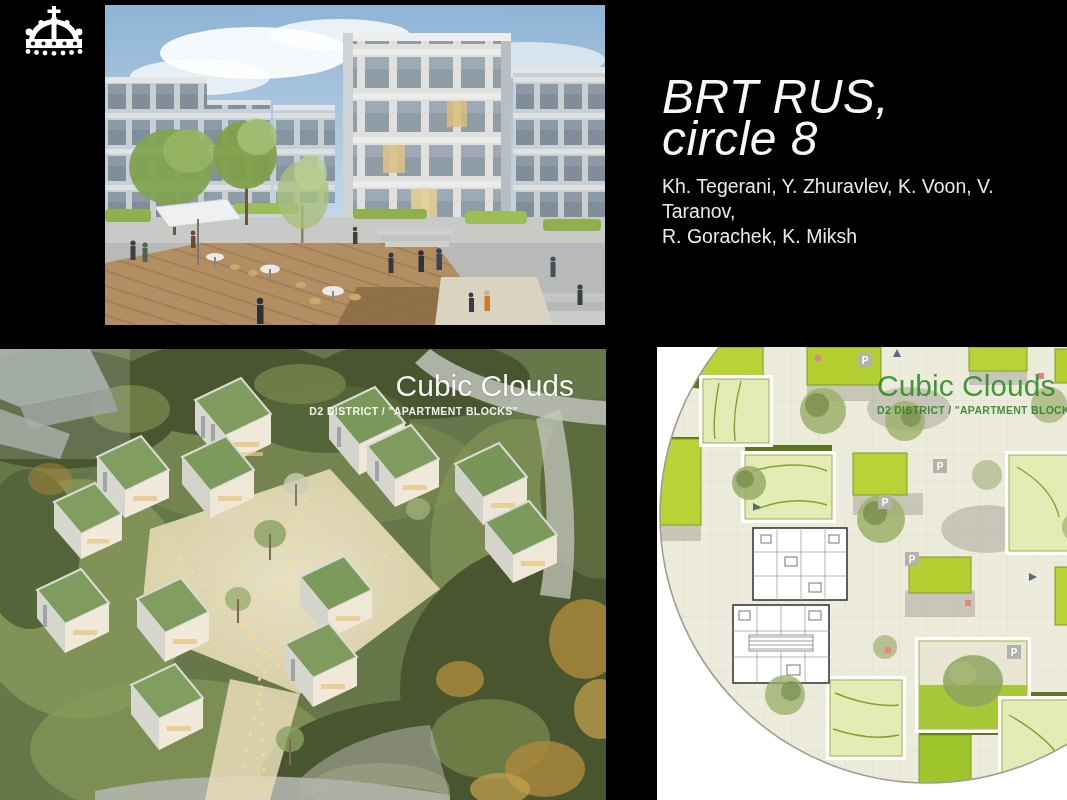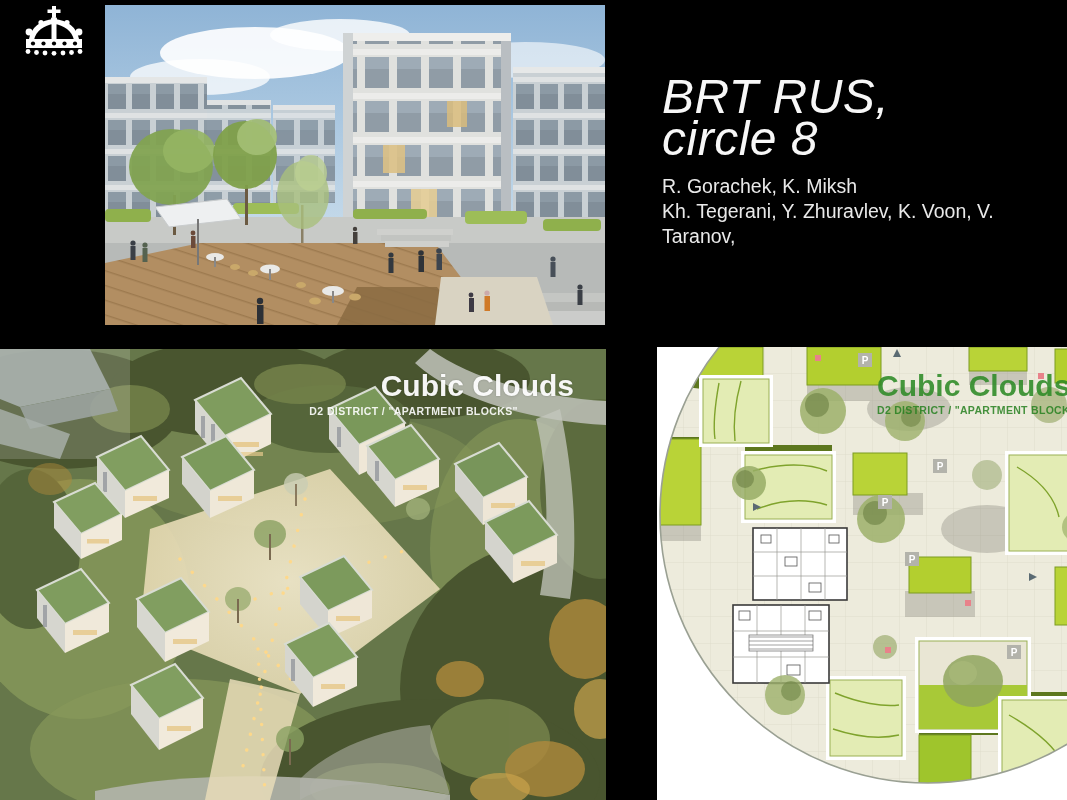--- a/index.html
+++ b/index.html
@@ -11,21 +11,21 @@
   
   .title-block{position:absolute;left:662px;top:76px;color:#f5f5f5;}
   .title-line{font-size:48px;line-height:42px;font-weight:400;letter-spacing:.5px;color:#f7f7f7;font-style:italic;}
   .authors{margin-top:14px;font-size:19.5px;line-height:25px;font-weight:400;color:#e9e9e9;}
   
   .courtyard-panel{left:105px;top:5px;width:500px;height:320px;}
   .aerial-panel{left:0px;top:349px;width:606px;height:451px;}
   .plan-panel{left:657px;top:347px;width:410px;height:453px;background:#fff;}
   .panel-svg{display:block;width:100%;height:100%;}
   
-  .img-title{position:absolute;font-weight:700;white-space:nowrap;}
+  .img-title{position:absolute;font-weight:400;white-space:nowrap;}
   .aerial-title{right:32px;top:20px;font-size:30px;color:rgba(255,255,255,.95);text-shadow:0 0 2px rgba(0,0,0,.25);}
   .aerial-subtitle{right:88px;top:56px;font-size:10.5px;font-weight:700;letter-spacing:.4px;color:rgba(255,255,255,.9);}
   .plan-title{left:220px;top:22px;font-size:30px;color:rgba(44,138,38,.88);}
   .plan-subtitle{left:220px;top:57px;font-size:10.5px;font-weight:700;letter-spacing:.3px;color:rgba(38,128,32,.85);}
   .crown-box{left:16px;top:5px;width:76px;height:60px;}
 </style>
 </head>
 <body>
 
 <div class="slide">
@@ -61,22 +61,22 @@
           <circle cx="64" cy="46.5" r="2.4"></circle>
         </g>
       </g>
     </svg>
   </div>
 
   <div class="title-block">
     <div class="title-line">BRT RUS,</div>
     <div class="title-line">circle 8</div>
     <div class="authors">
+      <div>Kh. Tegerani, Y. Zhuravlev, K. Voon, V. Taranov,</div>
       <div>R. Gorachek, K. Miksh</div>
-      <div>Kh. Tegerani, Y. Zhuravlev, K. Voon, V. Taranov,</div>
     </div>
   </div>
 
   <div class="abs courtyard-panel">
     <svg class="panel-svg" viewBox="0 0 500 320" preserveAspectRatio="none">
       <defs>
         <linearGradient id="sky" x1="0" y1="0" x2="0" y2="1">
           <stop offset="0" stop-color="#8fb4d6"></stop>
             <stop offset=".55" stop-color="#b9d2e6"></stop>
             <stop offset="1" stop-color="#dde9f1"></stop>

